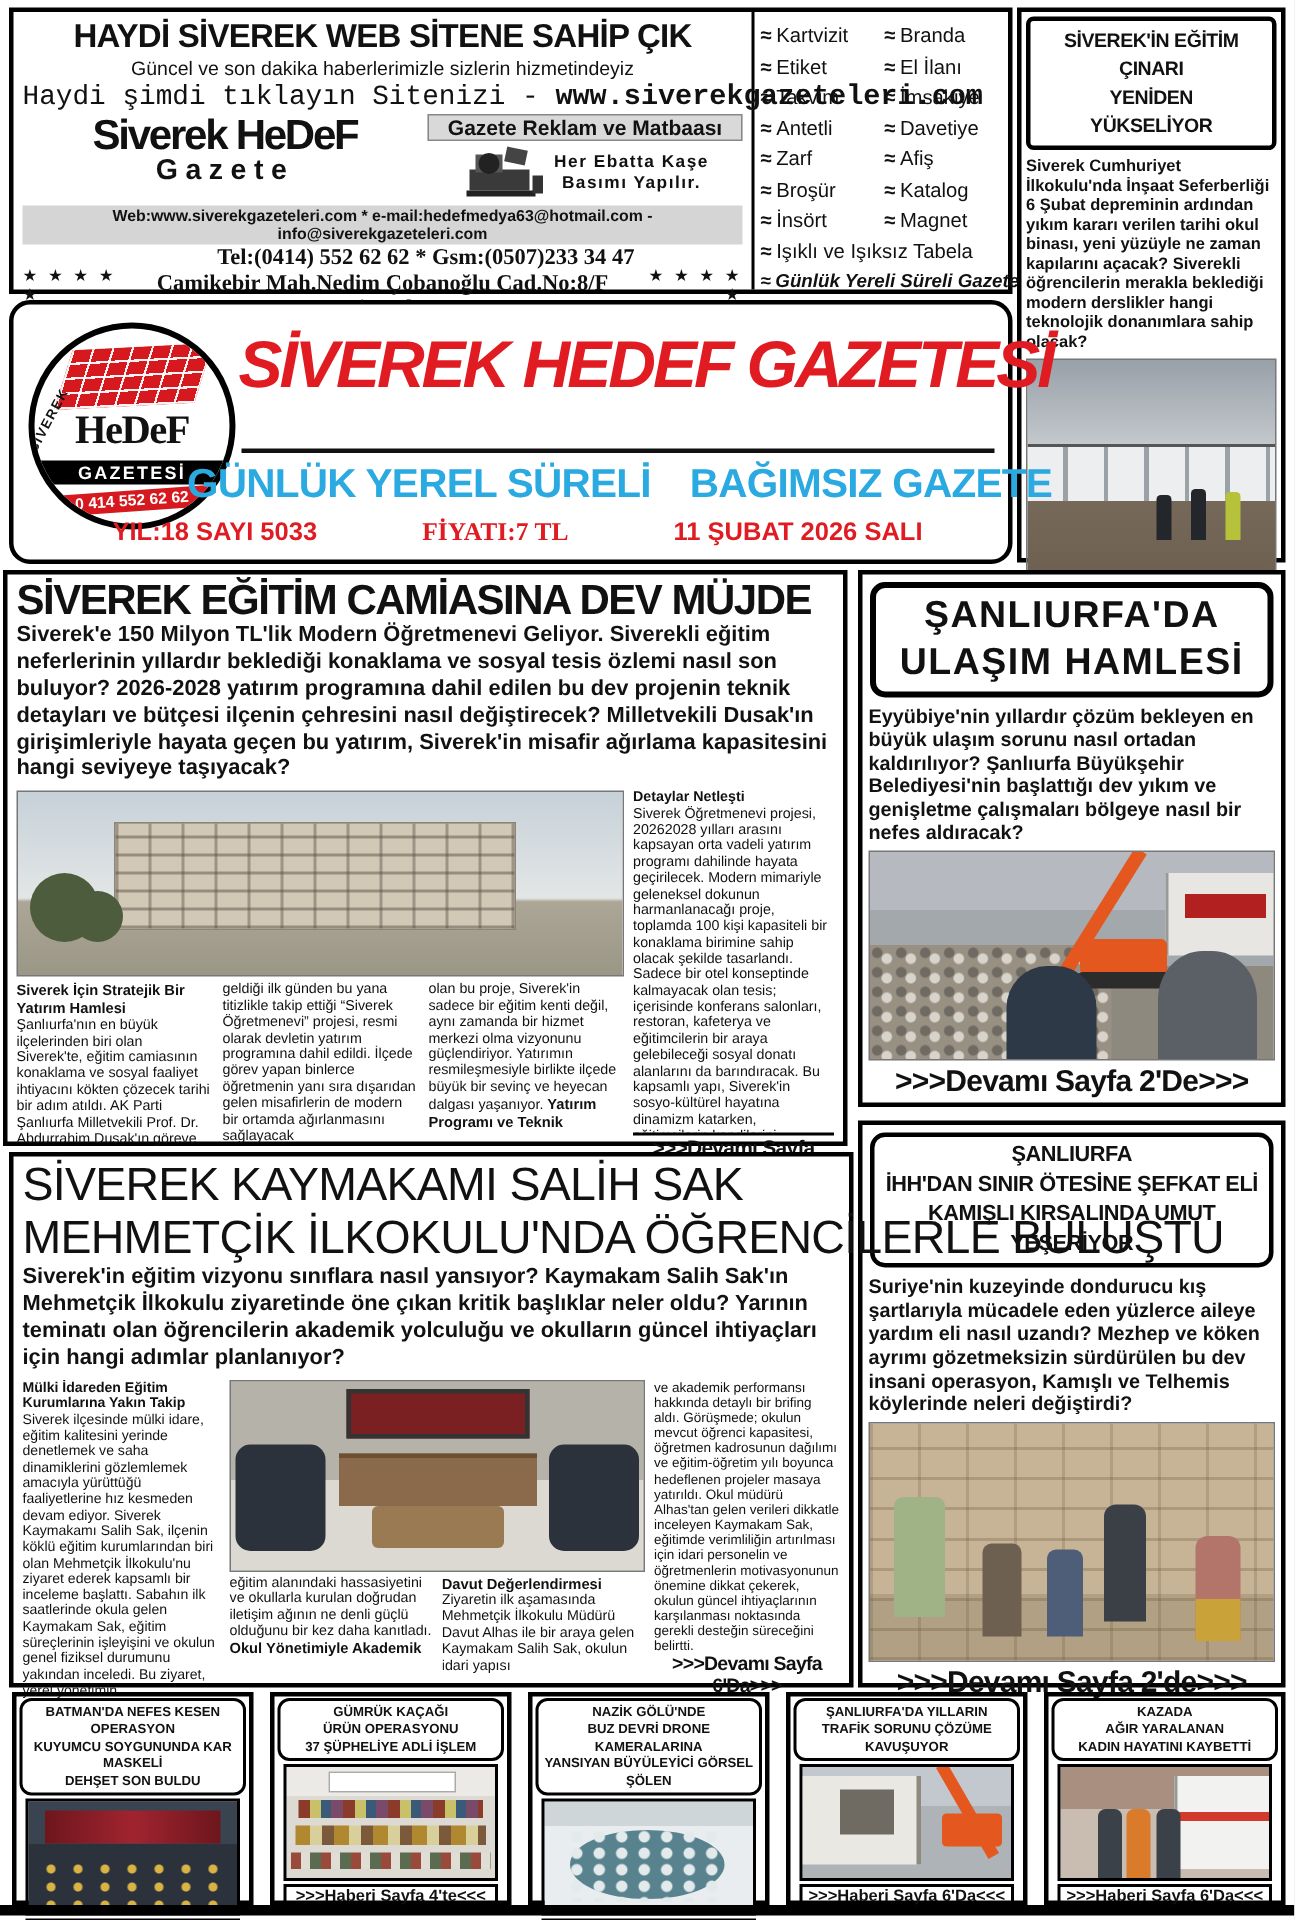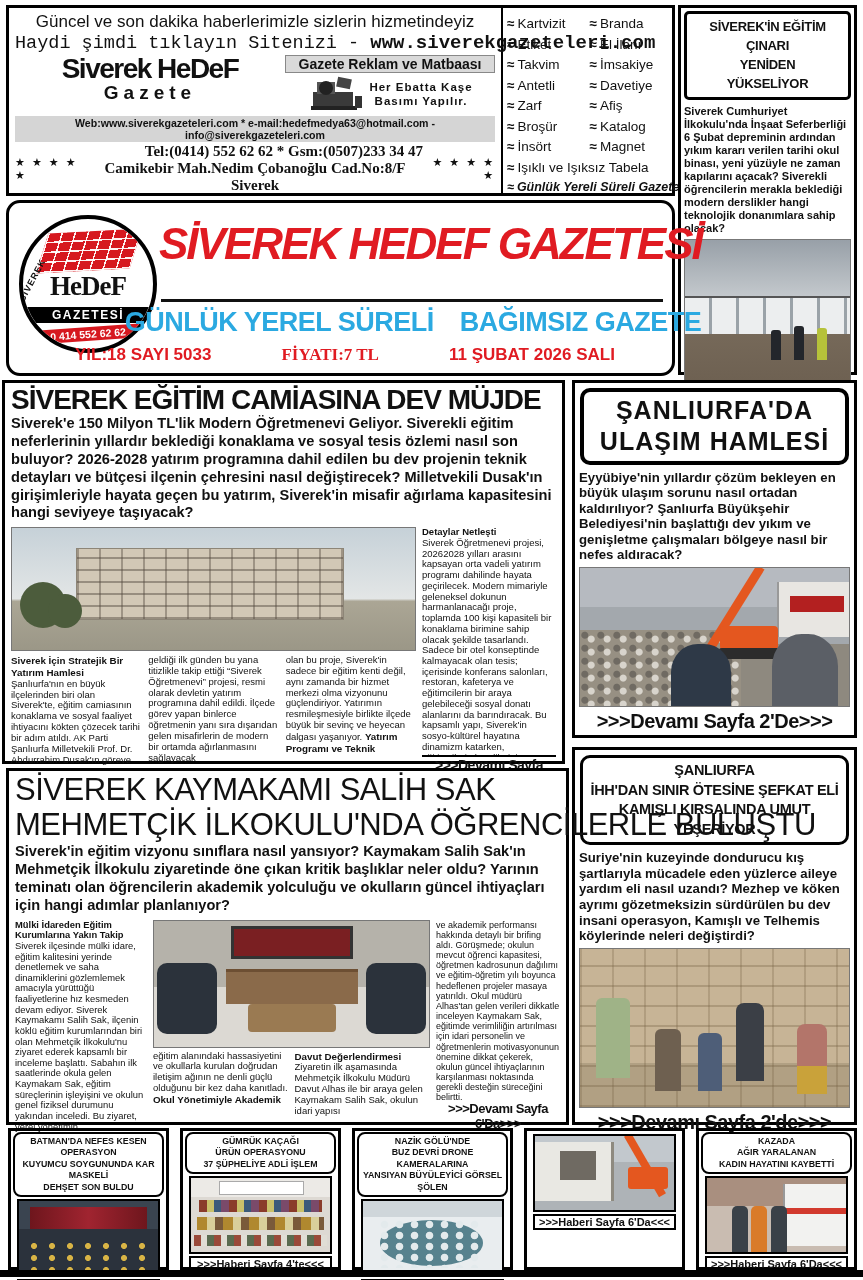--- a/index.html
+++ b/index.html
@@ -7,21 +7,21 @@
         font-family:"Liberation Sans",sans-serif;color:#111;overflow:hidden;}
   .box{position:absolute;border:3px solid #000;background:#fff;box-sizing:border-box;}
   .photo{position:relative;overflow:hidden;border:1px solid #777;}
   .cont{font-weight:900;text-align:center;letter-spacing:-0.5px;}
 
   
   #ad-box{left:6px;top:5px;width:669px;height:191px;}
   .ad-left{position:absolute;left:0;top:0;width:494px;height:100%;border-right:2px solid #000;
            box-sizing:border-box;padding:3px 6px 2px;}
   .ad-h1{font-size:22px;font-weight:900;text-align:center;letter-spacing:-0.5px;}
-  .ad-h2{font-size:17px;text-align:center;margin-top:1px;}
+  .ad-h2{font-size:13px;text-align:center;margin-top:1px;}
   .ad-cta{font-size:18.5px;text-align:right;margin-top:0;white-space:nowrap;font-family:Liberation Mono, monospace;}
   .ad-cta b{font-size:19px;}
   .ad-brandrow{display:flex;align-items:flex-start;margin-top:1px;}
   .ad-brand{width:270px;text-align:center;}
   .ad-brand .b1{font-size:28px;font-weight:900;letter-spacing:-1.5px;line-height:1;}
   .ad-brand .b2{font-size:19px;font-weight:900;letter-spacing:5px;line-height:1;}
   .ad-print{flex:1;text-align:center;}
   .ad-print .p1{background:#d9d9d9;border:1px solid #888;font-weight:900;font-size:14px;padding:0 2px;}
   .ad-print .prow{display:flex;align-items:center;justify-content:center;gap:4px;margin-top:1px;}
   .ad-print .ptxt{font-weight:900;font-size:11.5px;letter-spacing:1px;line-height:1.25;}
@@ -181,20 +181,21 @@
   .bp-amb .g1,.bp-amb .g2,.bp-amb .g3{position:absolute;bottom:0;width:16px;height:46px;background:#3a4148;border-radius:5px 5px 0 0;}
   .bp-amb .g1{left:18%;} .bp-amb .g2{left:32%;background:#d97b2a;} .bp-amb .g3{left:46%;}
 </style>
 </head>
 <body>
 
 <div class="page">
 
   <div class="box" id="ad-box">
     <div class="ad-left">
+      <div class="ad-h1">HAYDİ SİVEREK WEB SİTENE SAHİP ÇIK</div>
       <div class="ad-h2">Güncel ve son dakika haberlerimizle sizlerin hizmetindeyiz</div>
       <div class="ad-cta"><span>Haydi şimdi tıklayın Sitenizi - </span><b>www.siverekgazeteleri.com</b></div>
       <div class="ad-brandrow">
         <div class="ad-brand">
           <div class="b1">Siverek HeDeF</div>
           <div class="b2">Gazete</div>
         </div>
         <div class="ad-print">
           <div class="p1">Gazete Reklam ve Matbaası</div>
           <div class="prow">
@@ -410,20 +411,25 @@
       <div>YANSIYAN BÜYÜLEYİCİ GÖRSEL ŞÖLEN</div>
     </div>
     <div class="bb-photo bp-lake">
       <div class="water"></div>
       <div class="ice"></div>
     </div>
     <div class="bb-foot">&gt;&gt;&gt;Haberi Sayfa 5'te&lt;&lt;&lt;</div>
   </div>
 
   <div class="bbox" id="bbox4">
+    <div class="bb-title">
+      <div>ŞANLIURFA'DA YILLARIN</div>
+      <div>TRAFİK SORUNU ÇÖZÜME</div>
+      <div>KAVUŞUYOR</div>
+    </div>
     <div class="bb-photo bp-exc">
       <div class="wall"></div>
       <div class="hole"></div>
       <div class="arm"></div>
       <div class="cab"></div>
     </div>
     <div class="bb-foot">&gt;&gt;&gt;Haberi Sayfa 6'Da&lt;&lt;&lt;</div>
   </div>
 
   <div class="bbox" id="bbox5">

